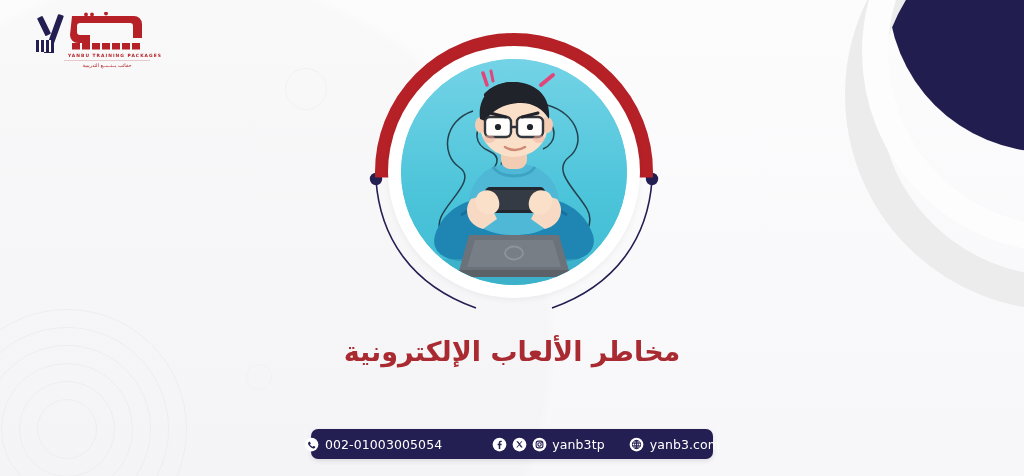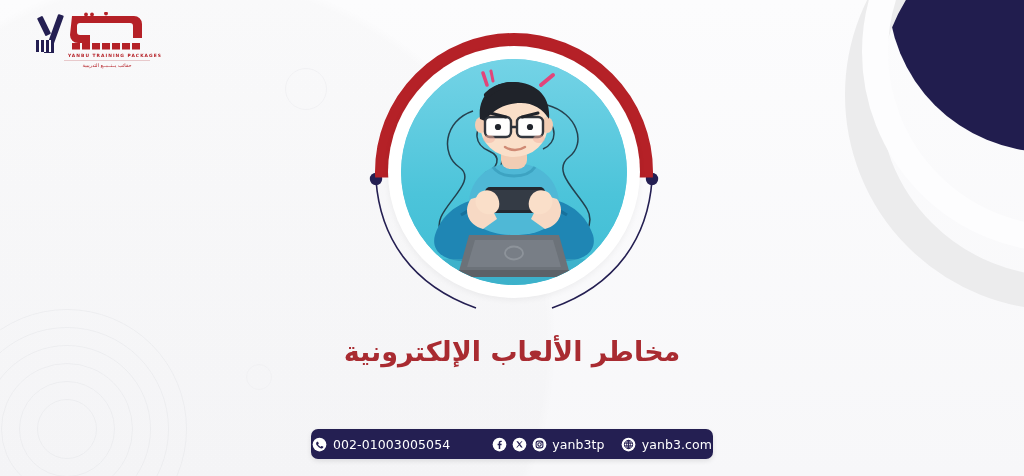--- a/index.html
+++ b/index.html
@@ -169,21 +169,21 @@
   
   .contact-bar {
     position:absolute;
     left:311px; top:429px;
     width:402px; height:30px;
     background:#241f52;
     border-radius:7px;
     display:flex;
     align-items:center;
     justify-content:center;
-    gap:8px;
+    gap:16px;
     direction:ltr;
     box-shadow:0 2px 5px rgba(0,0,0,0.10);
   }
   .cb-group { display:flex; align-items:center; gap:6px; }
   .cb-group.phone { margin-right:34px; }
   .cb-group.social { margin-right:8px; gap:5px; }
   .cb-text {
     color:#ffffff;
     font-size:12.5px;
     letter-spacing:0.1px;

